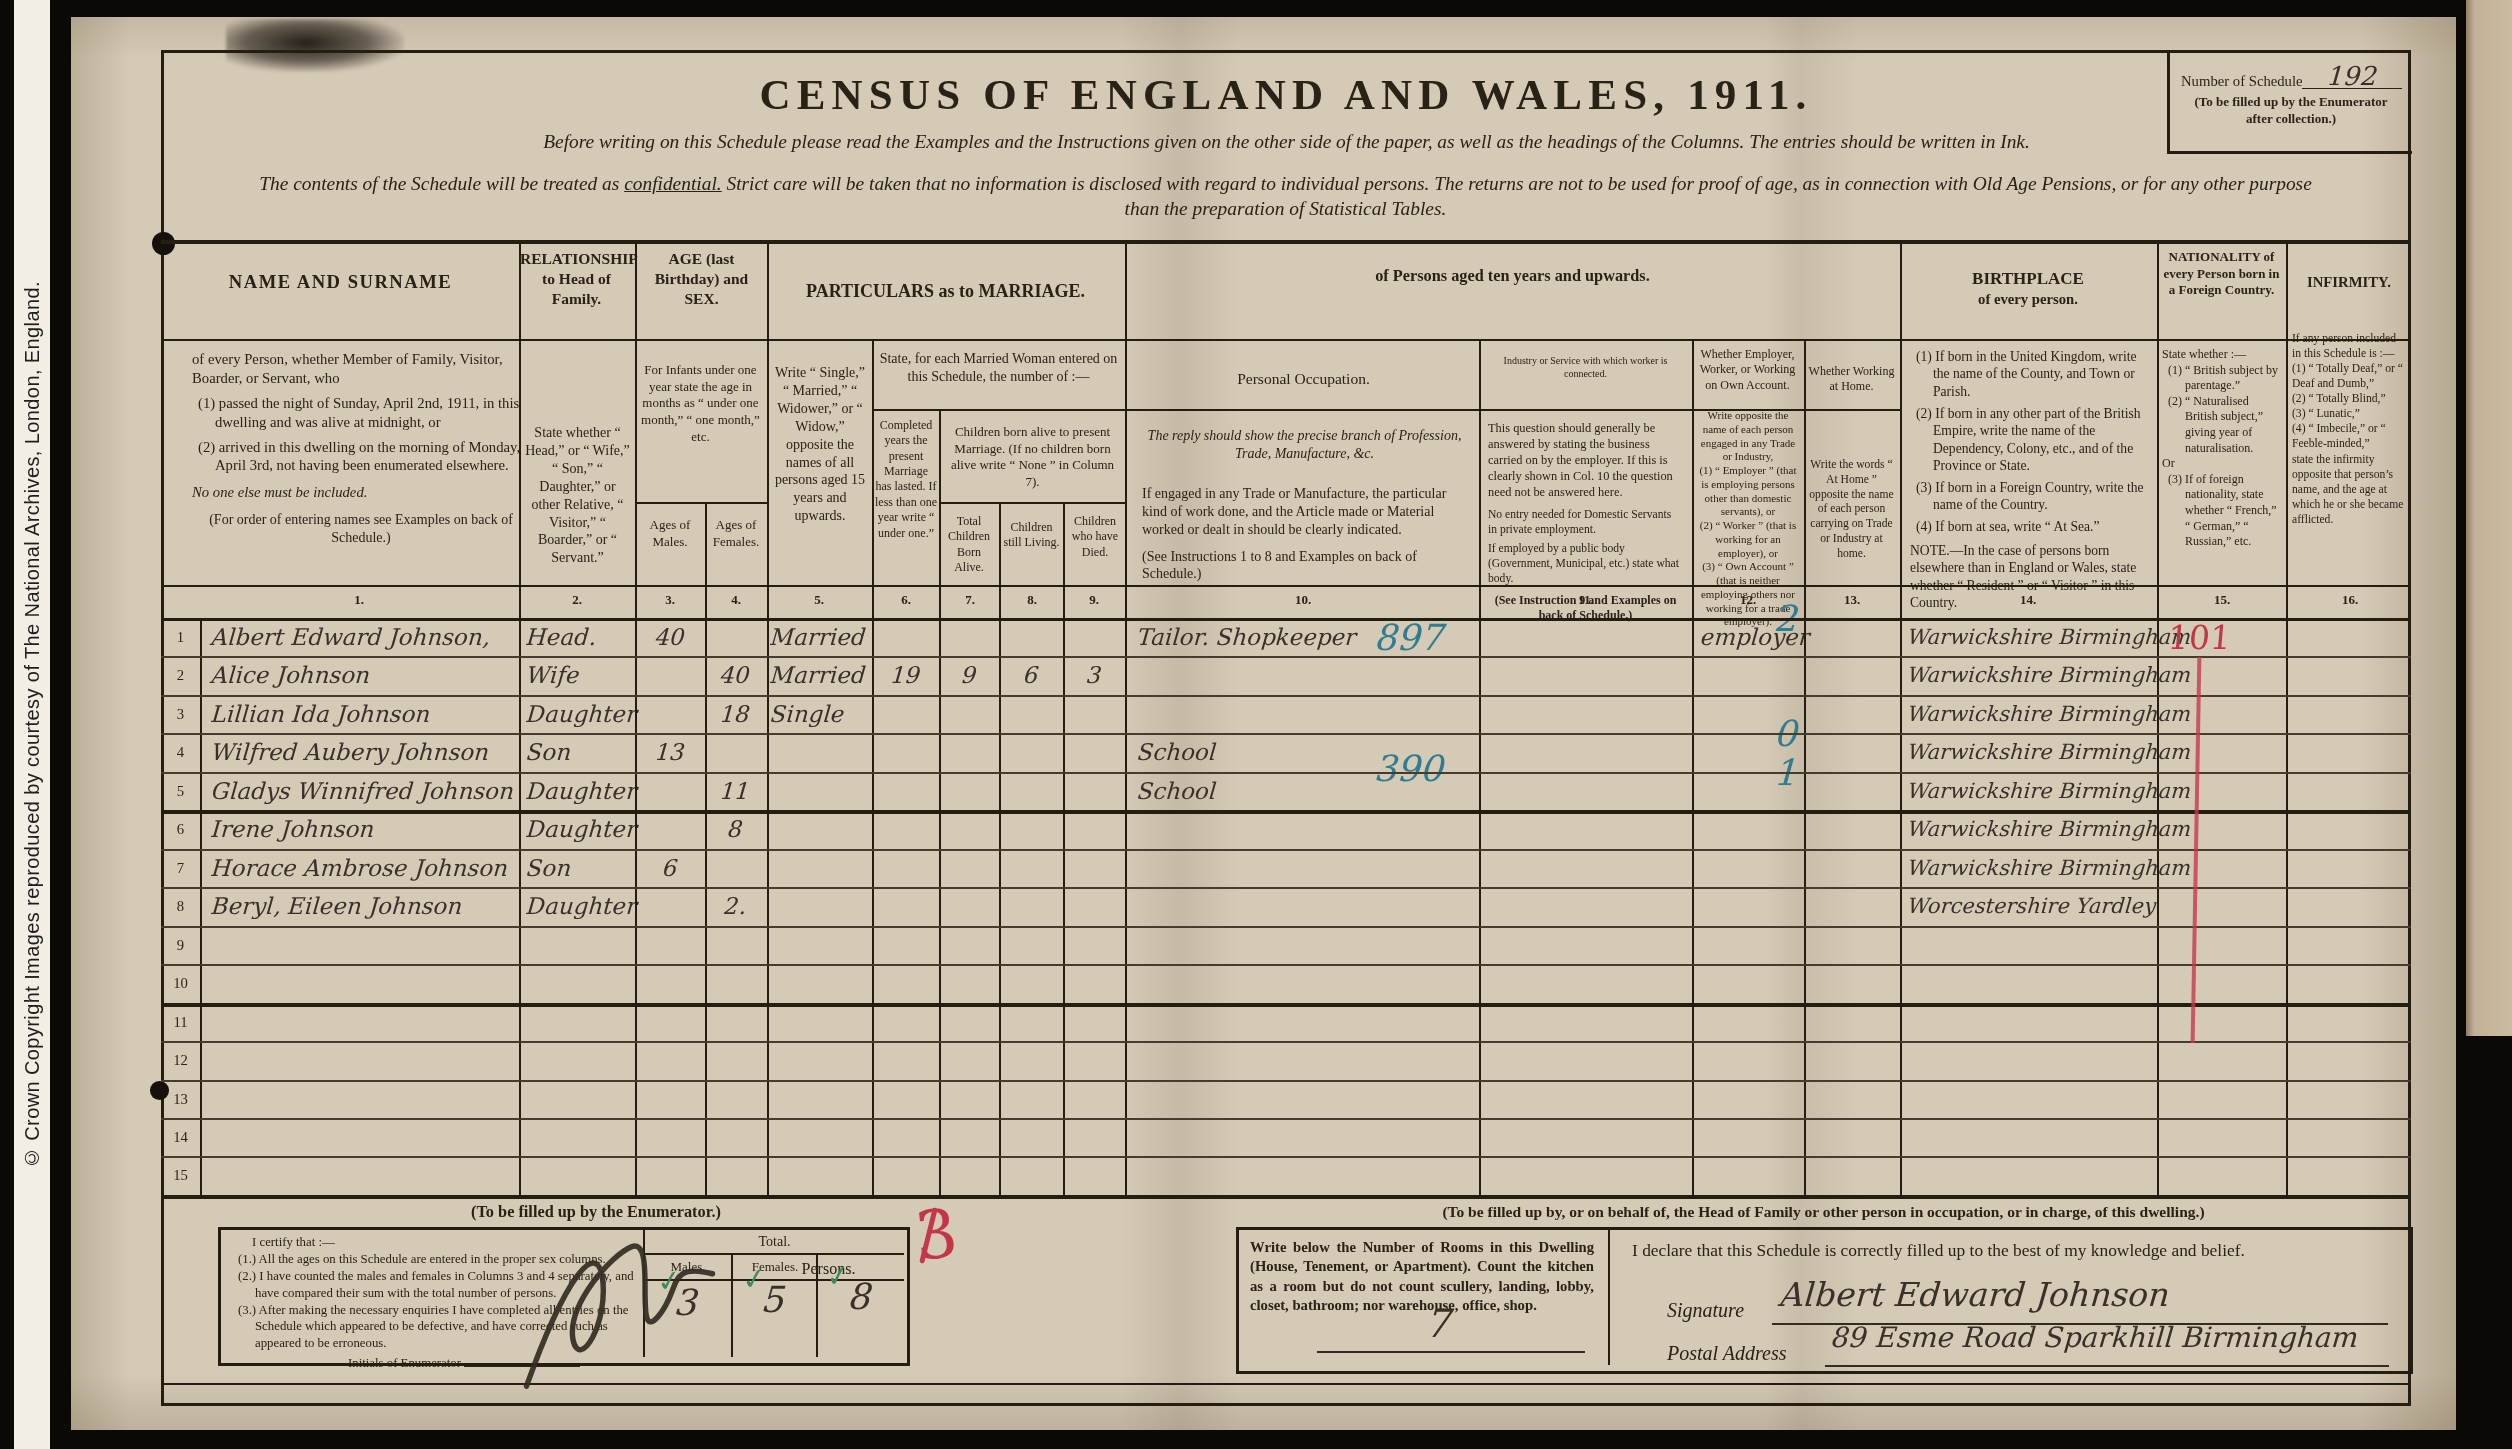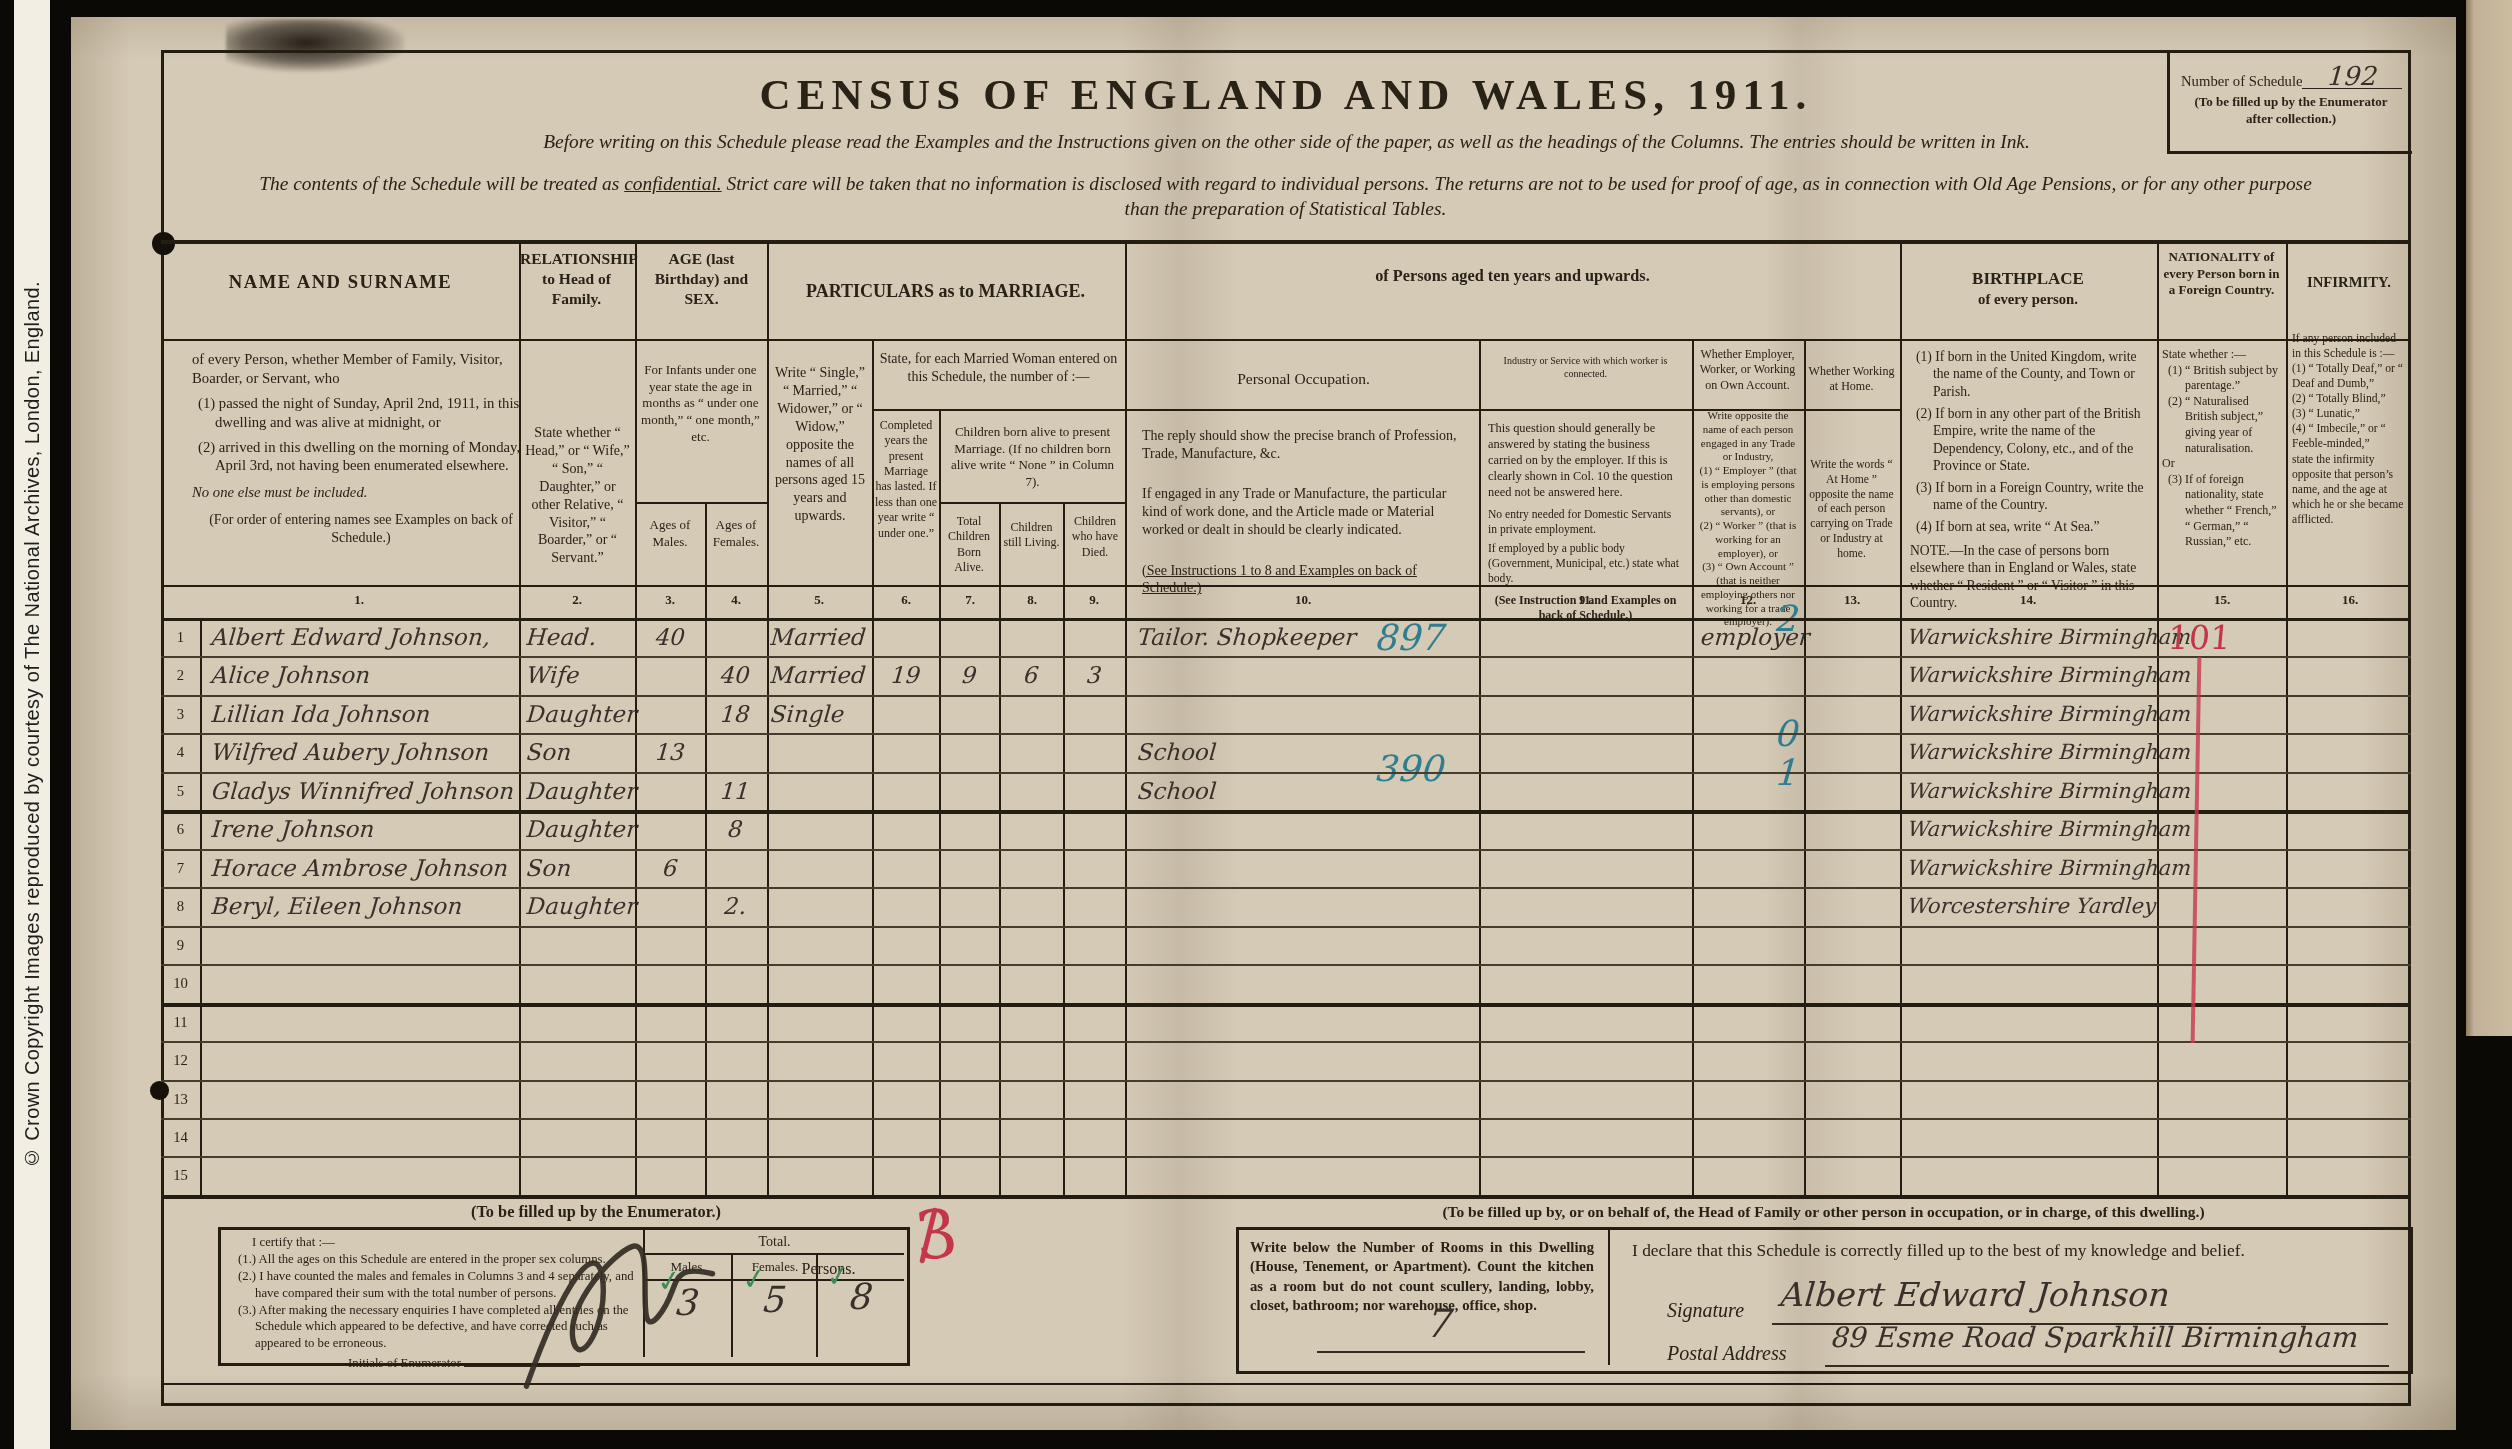--- a/index.html
+++ b/index.html
@@ -111,23 +111,23 @@
   <div class="hc" style="left:945px;top:424px;width:175px;font-size:13px;">Children born alive to present Marriage. (If no children born alive write “ None ” in Column 7).</div>
   <div class="hc" style="left:942px;top:514px;width:54px;font-size:12px;">Total Children Born Alive.</div>
   <div class="hc" style="left:1003px;top:520px;width:57px;font-size:12px;">Children still Living.</div>
   <div class="hc" style="left:1067px;top:514px;width:56px;font-size:12px;">Children who have Died.</div>
 
   <div class="hc b" style="left:1127px;top:266px;width:771px;font-size:18px;">
     <div style="font-size:16.3px;">of Persons aged ten years and upwards.</div>
   </div>
   <div class="hc" style="left:1131px;top:369px;width:345px;font-size:15.5px;">Personal Occupation.</div>
   <div class="hc lt" style="left:1142px;top:427px;width:325px;font-size:14px;">
-    <p style="text-align:left;">The reply should show the precise branch of Profession, Trade, Manufacture, &amp;c.</p>
+    <p style="text-align:center;font-style:italic;">The reply should show the precise branch of Profession, Trade, Manufacture, &amp;c.</p>
     <p style="margin-top:22px;">If engaged in any Trade or Manufacture, the particular kind of work done, and the Article made or Material worked or dealt in should be clearly indicated.</p>
-    <p style="margin-top:23px;text-decoration:underline;">(See Instructions 1 to 8 and Examples on back of Schedule.)</p>
+    <p style="margin-top:9px;">(See Instructions 1 to 8 and Examples on back of Schedule.)</p>
   </div>
   <div class="hc" style="left:1484px;top:355px;width:203px;font-size:10px;">Industry or Service with which worker is connected.</div>
   <div class="hc lt" style="left:1488px;top:421px;width:195px;font-size:12.4px;">
     <p>This question should generally be answered by stating the business carried on by the employer.  If this is clearly shown in Col. 10 the question need not be answered here.</p>
     <p style="margin-top:7.7px;font-size:11.6px;">No entry needed for Domestic Servants in private employment.</p>
     <p style="margin-top:4.6px;font-size:11.6px;">If employed by a public body (Government, Municipal, etc.) state what body.</p>
     <p style="margin-top:6.2px;text-align:center;font-weight:bold;font-size:12px;">(See Instruction 9 and Examples on back of Schedule.)</p>
   </div>
   <div class="hc" style="left:1694px;top:347px;width:107px;font-size:12px;">Whether Employer, Worker, or Working on Own Account.</div>
   <div class="hc" style="left:1697px;top:409px;width:102px;font-size:11px;line-height:1.25;">

